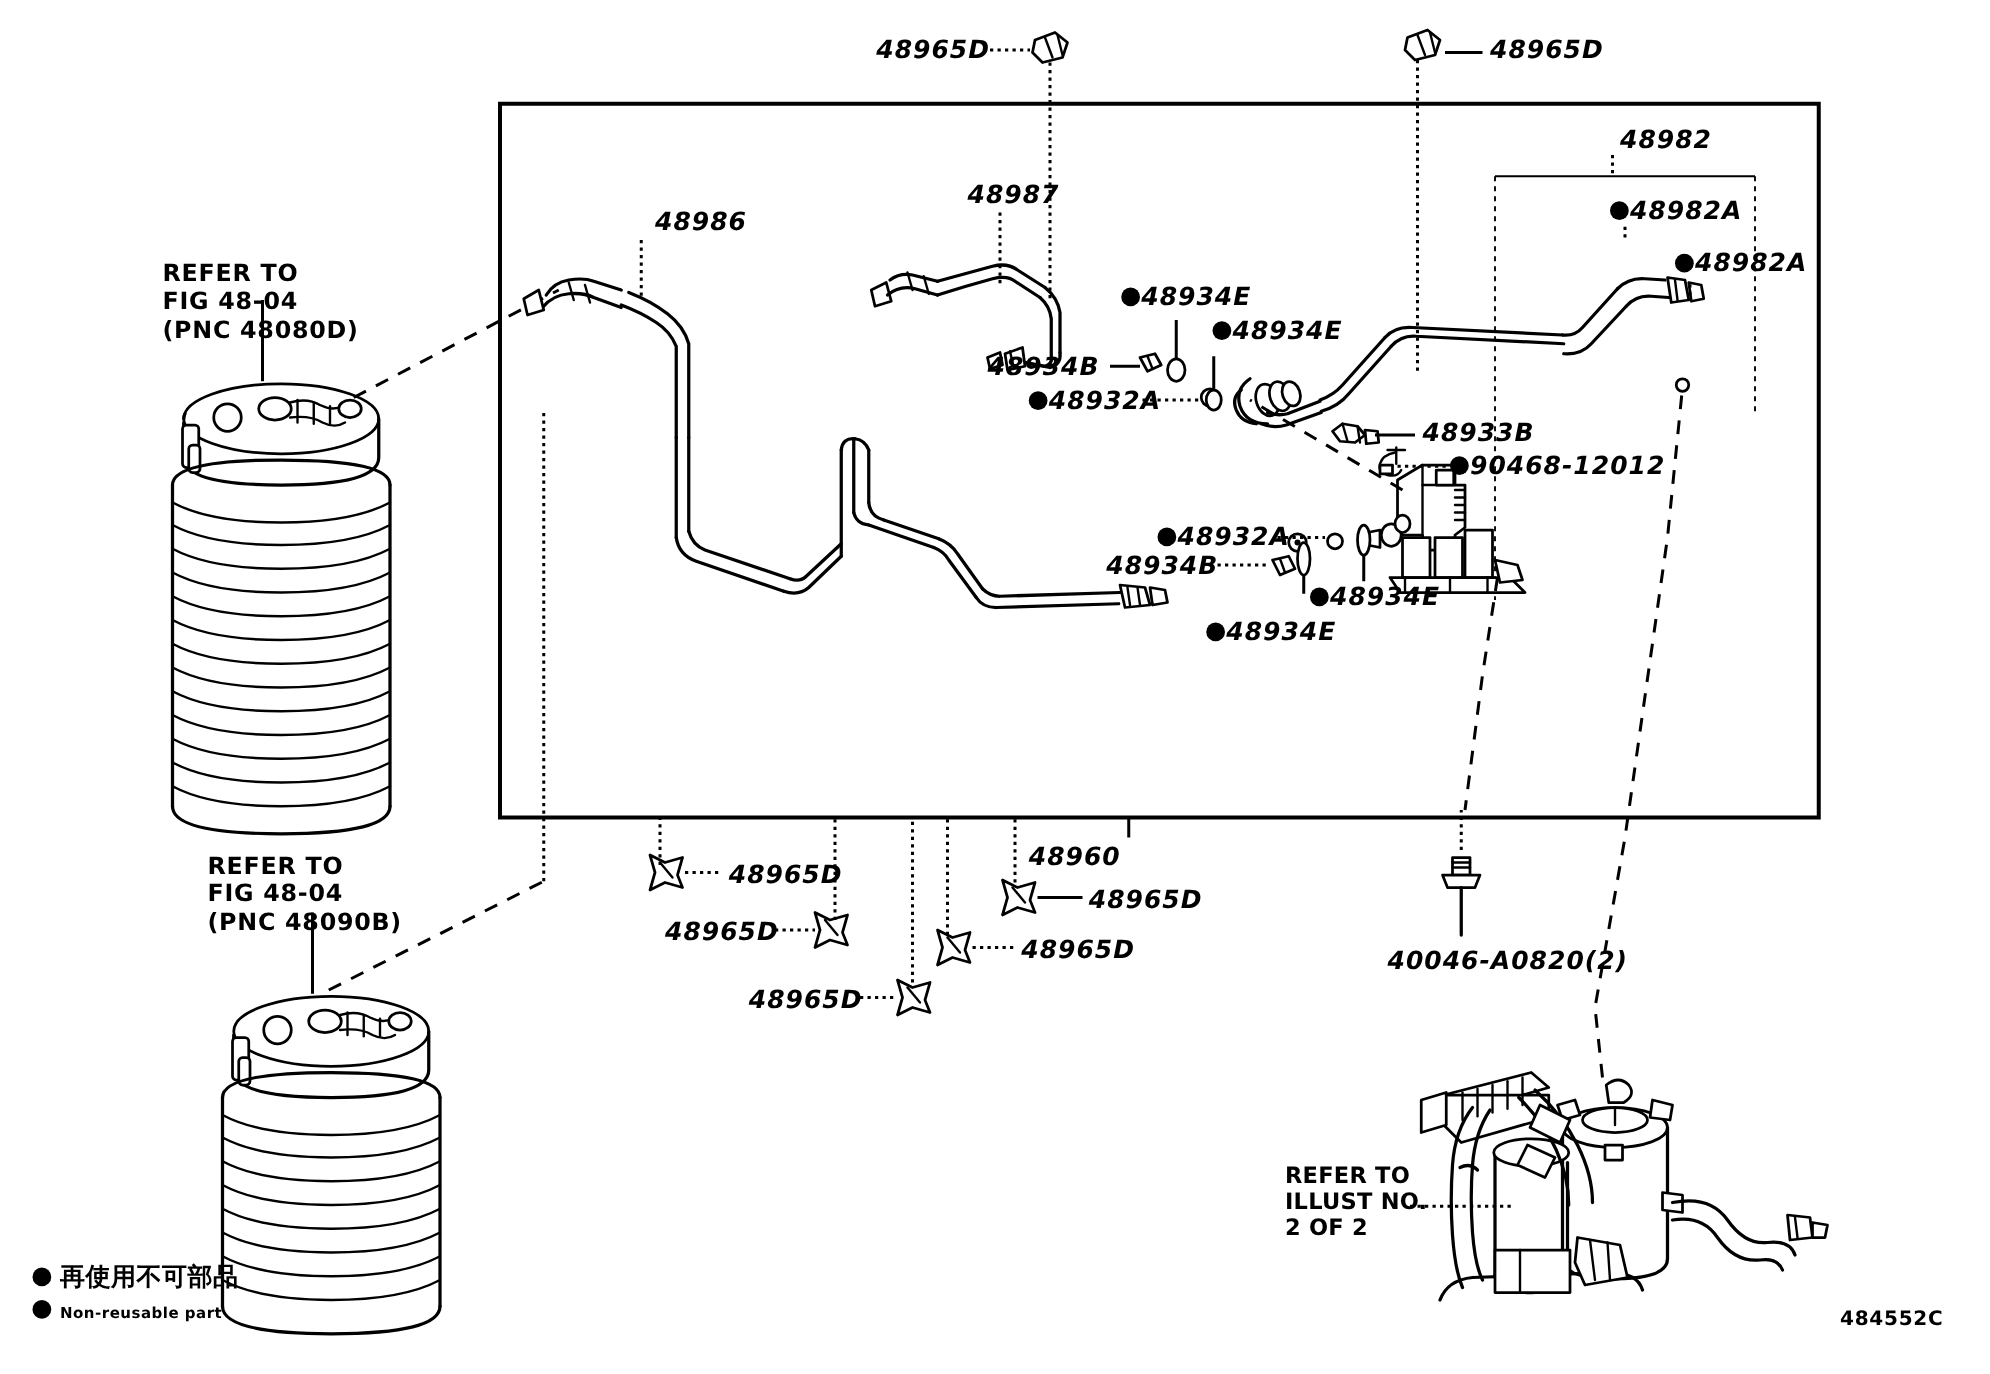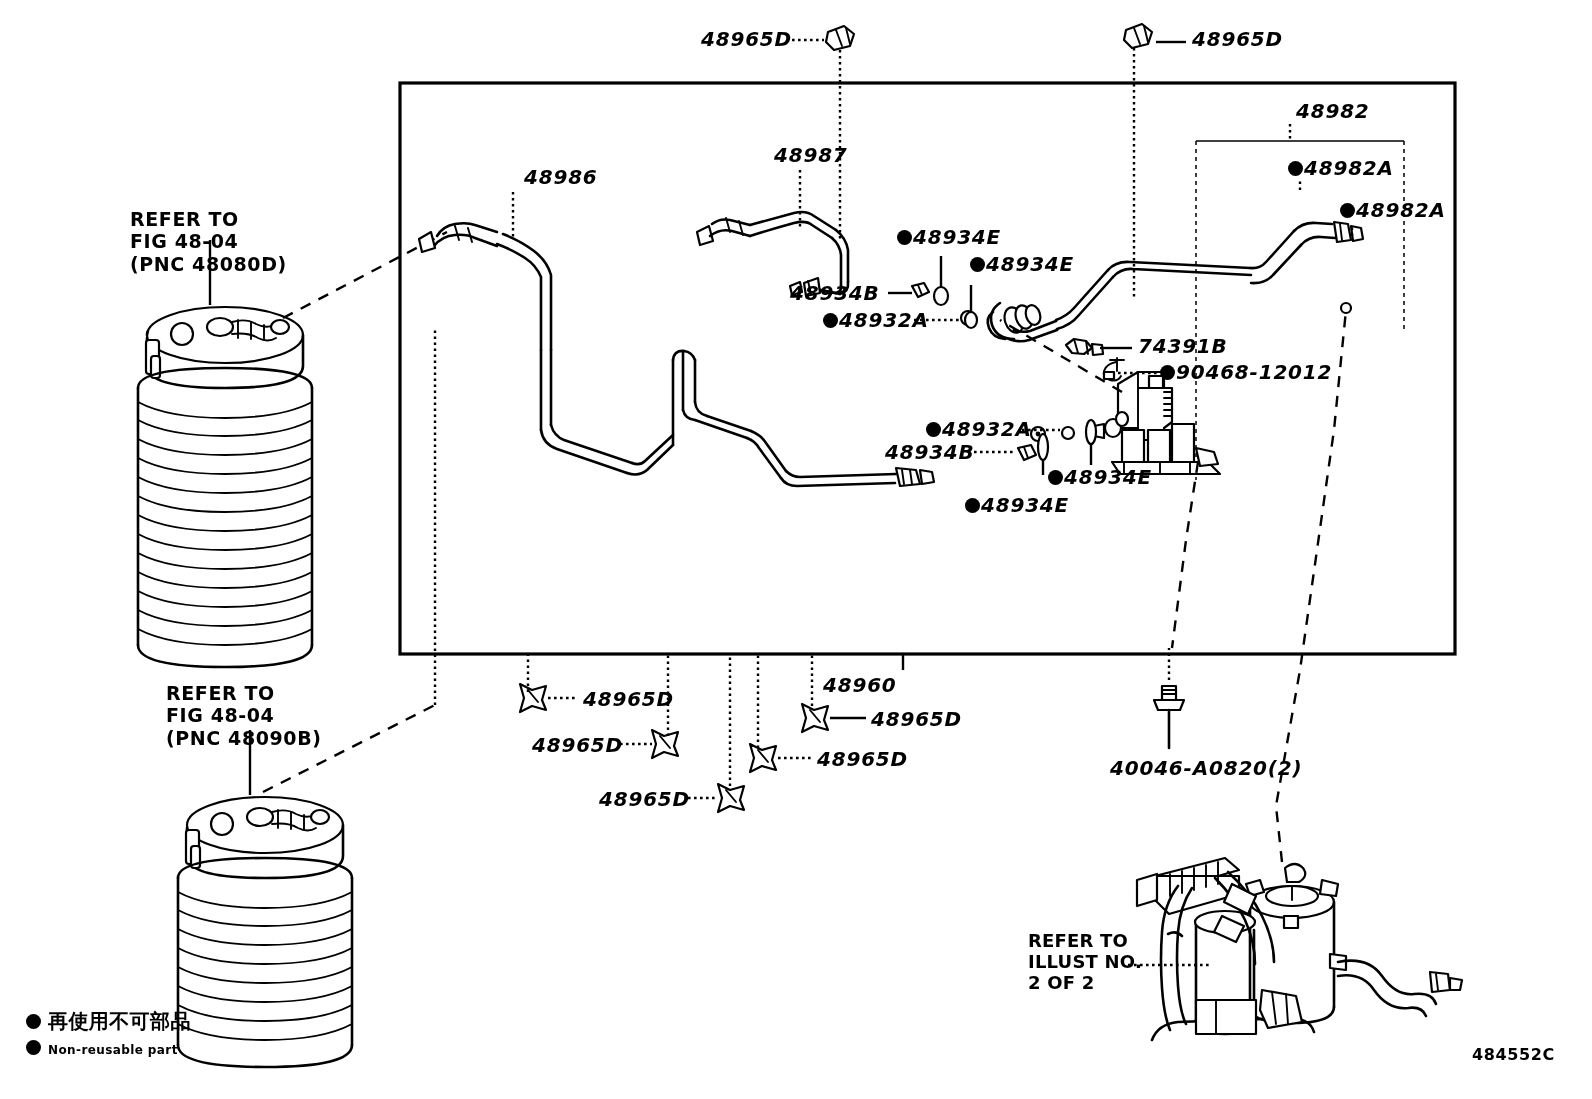--- a/index.html
+++ b/index.html
@@ -546,21 +546,21 @@
     <span class="dot"></span><span>48934E</span>
   </div>
   <div class="lbl code" style="left:790px; top:282px;">
     <span>48934B</span>
   </div>
   <div class="lbl code" style="left:823px; top:309px;">
     <span class="dot"></span><span>48932A</span>
   </div>
 
   <div class="lbl code" style="left:1138px; top:335px;">
-    <span>74391B</span>
+    <span>48933B</span>
   </div>
   <div class="lbl code" style="left:1160px; top:361px;">
     <span class="dot"></span><span>90468-12012</span>
   </div>
 
   <div class="lbl code" style="left:926px; top:418px;">
     <span class="dot"></span><span>48932A</span>
   </div>
   <div class="lbl code" style="left:885px; top:441px;">
     <span>48934B</span>

